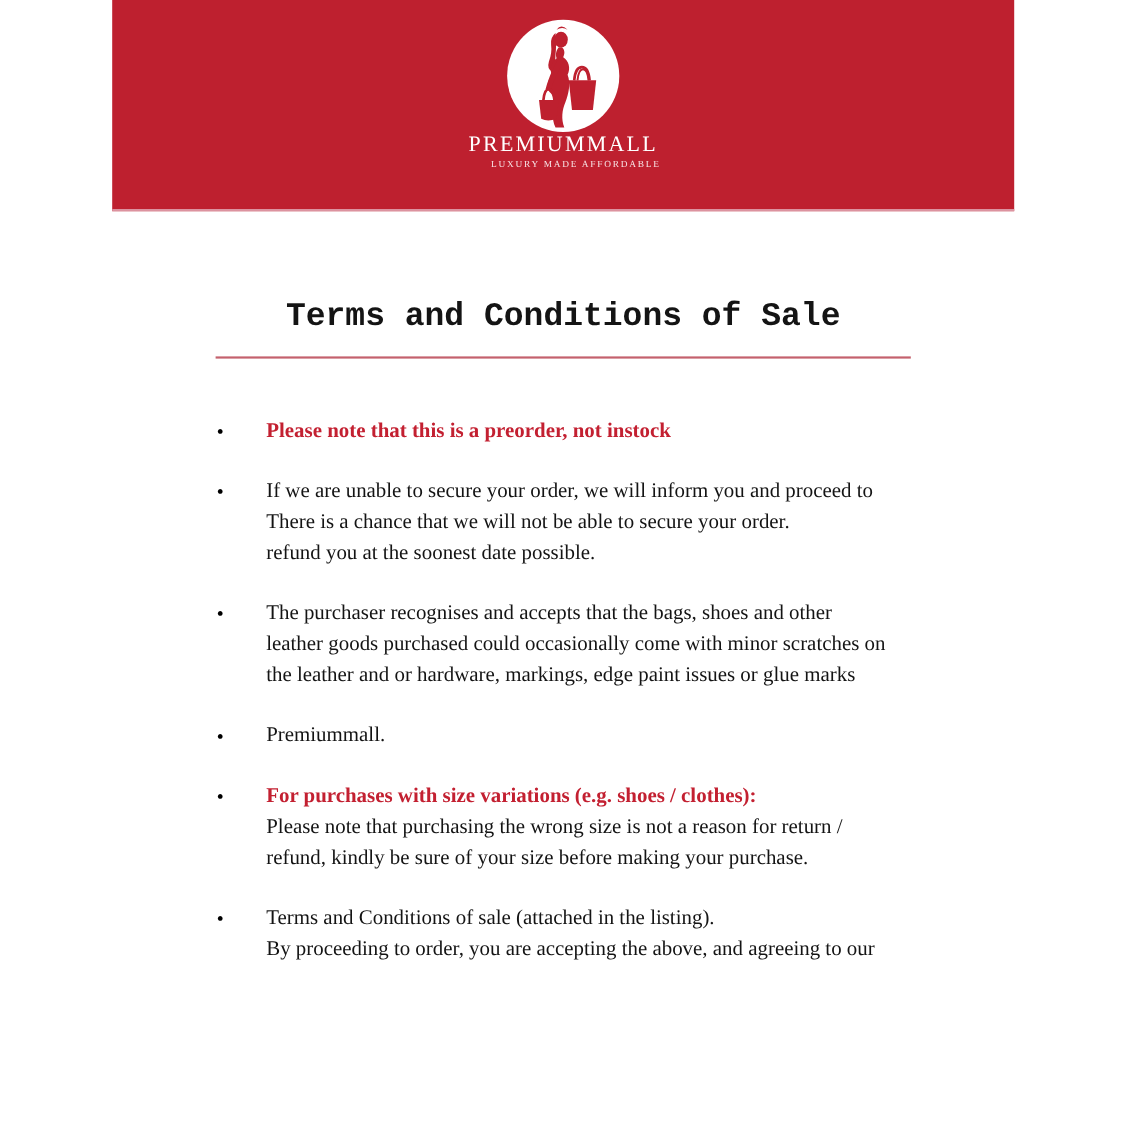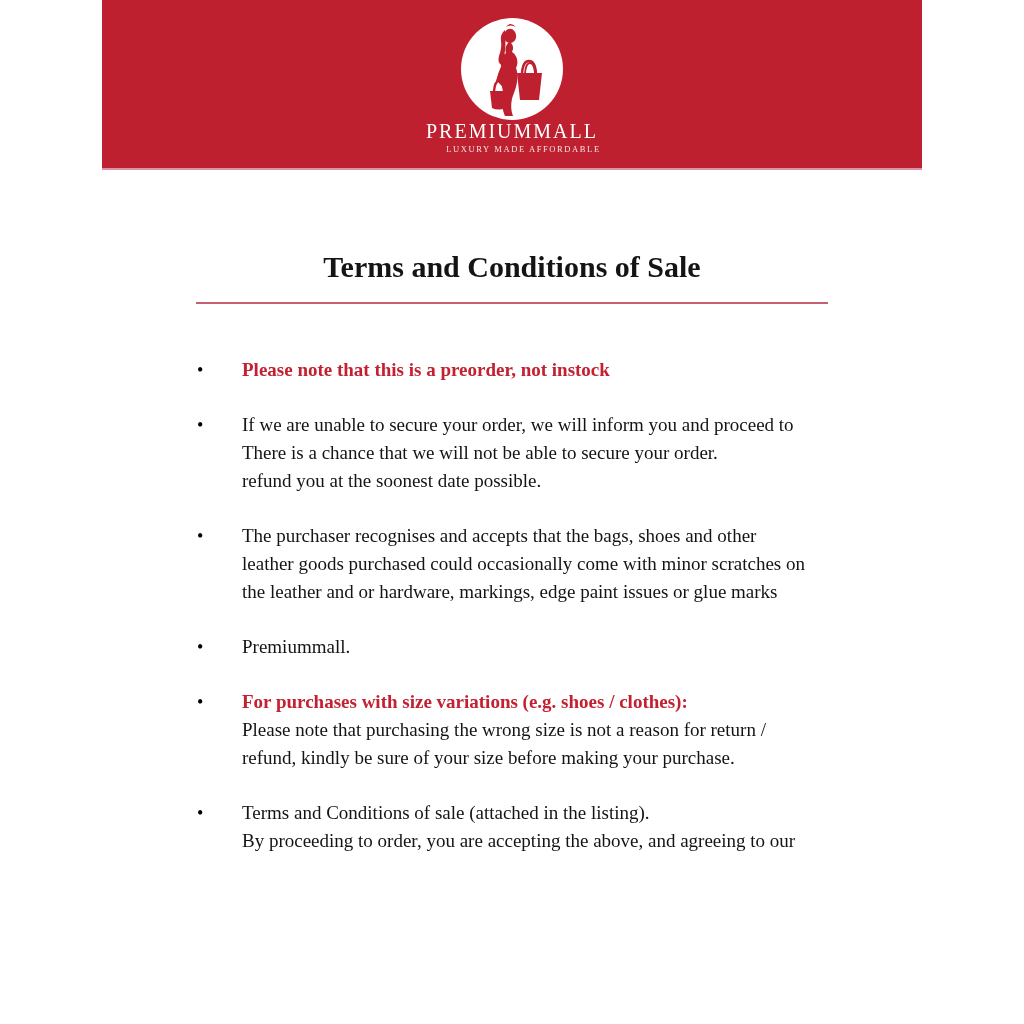--- a/index.html
+++ b/index.html
@@ -9,21 +9,21 @@
     --ink:#141414;
   }
   *{margin:0;padding:0;box-sizing:border-box;}
   html,body{width:1024px;height:1024px;background:#ffffff;overflow:hidden;}
   body{font-family:"Liberation Serif","DejaVu Serif",serif;color:var(--ink);}
 
   .page{width:1024px;height:1024px;background:#fff;position:relative;}
 
   
   .banner{
-    width:820px;height:170px;margin:0 auto;
+    width:820px;height:192px;margin:0 auto;
     background:var(--banner);
     border-bottom:2px solid #DC93A0;
     text-align:center;
     position:relative;
   }
   .logo-circle{
     width:104px;height:104px;margin:0 auto;
     position:relative;top:17px;
   }
   .logo-circle svg{display:block;width:104px;height:104px;}
@@ -43,20 +43,21 @@
     margin-left:23px;
   }
 
   
   .title{
     margin-top:80px;
     text-align:center;
     font-size:30px;line-height:33px;
     font-weight:700;
     color:var(--ink);
+    font-family:Liberation Mono, monospace;
   }
   .rule{
     width:632px;height:2px;
     margin:19px auto 0 auto;
     background:var(--rule);
   }
   .bullets{
     list-style:none;
     margin:52px 0 0 197px;
     width:660px;

